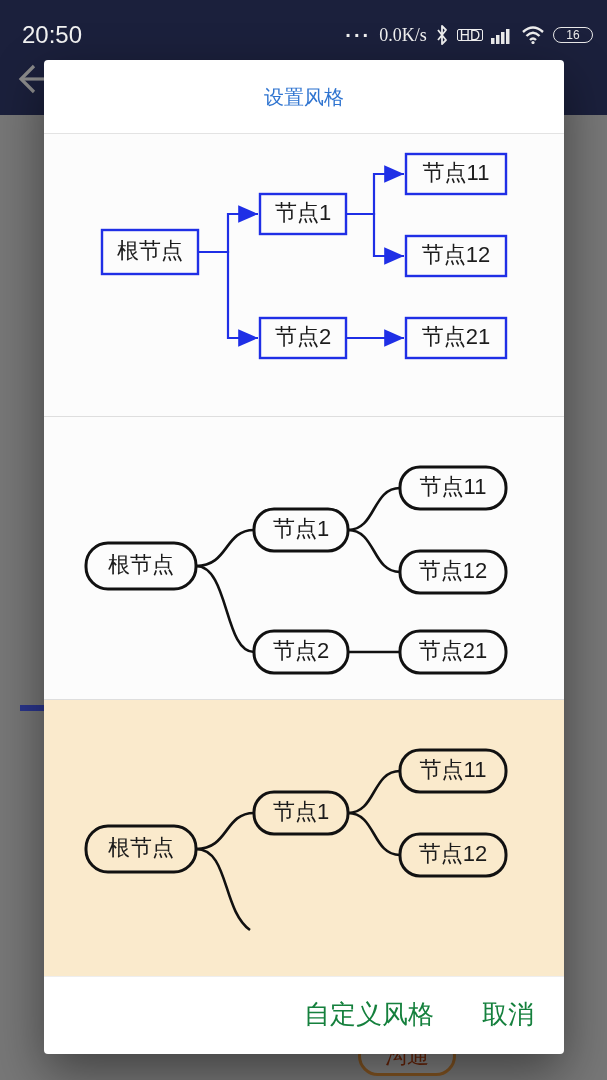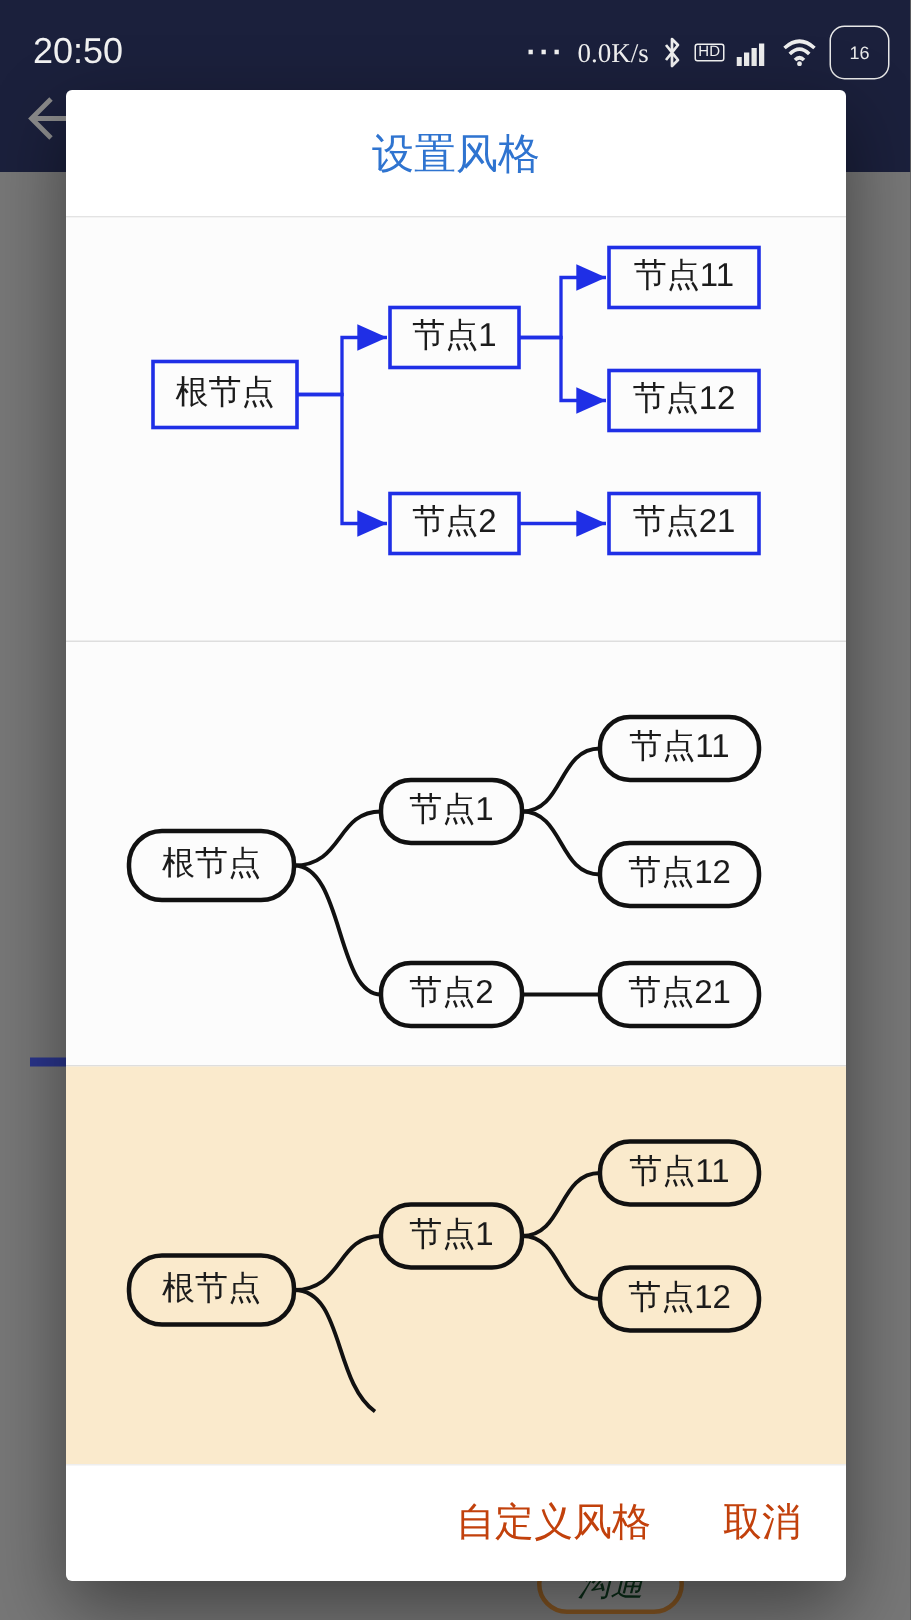--- a/index.html
+++ b/index.html
@@ -19,59 +19,59 @@
   }
   .backdrop .topbar { height:42px; }
   .backdrop .appbar {
     display:flex; align-items:center; height:73px; padding:0 14px;
     color:#fff;
   }
   .back-arrow svg { display:block; }
   .bg-line { position:absolute; left:20px; top:705px; width:80px; height:6px; background:#4d61ff; }
   .bg-bubble {
     position:absolute; left:358px; top:1036px; width:98px; height:40px;
-    border:3px solid #f09a3e; border-radius:20px; color:#14532d; font-size:22px;
-    display:flex; align-items:center; justify-content:center; background:#eee;font-style:italic;
+    border:3px solid #f09a3e; border-radius:20px; color:#c2410c; font-size:22px;
+    display:flex; align-items:center; justify-content:center; background:#eee;
   }
 
   
   .statusbar {
     position:absolute; top:12px; left:0; right:0; height:42px;
     display:flex; align-items:center; justify-content:space-between;
     padding: 4px 14px 0 22px;
     color:#f2f2f2;
     font-size:24px;
   }
   .status-right { display:flex; align-items:center; gap:8px; font-size:20px; }
   .status-right .dots { letter-spacing:2px; font-weight:700; }
   .status-right .speed { font-size:18px;font-family:Liberation Serif, serif; }
-  .status-right .hd { font-size:10px; border:1px solid #f2f2f2; border-radius:2px; padding:0 2px; line-height:10px; }
+  .status-right .hd { font-size:14px; border:1px solid #f2f2f2; border-radius:2px; padding:0 2px; line-height:10px; }
   .status-right svg { display:block; }
   .battery {
     display:flex; align-items:center; gap:0;
   }
   .battery .shell {
-    position:relative; width:40px; height:36px; border:1.5px solid #e8e8e8; border-radius:10px;
+    position:relative; width:40px; height:16px; border:1.5px solid #e8e8e8; border-radius:10px;
     display:flex; align-items:center; justify-content:center;
     font-size:12px; color:#eaeaea;
   }
 
   
   .dialog {
     position:absolute; left:44px; top:60px;
     width:520px; height:994px;
     background:#ffffff;
     border-radius:4px;
     box-shadow: 0 18px 50px rgba(0,0,0,0.45);
     display:flex; flex-direction:column;
     overflow:hidden;
   }
   .dialog-title {
     text-align:center;
-    font-size:28px;
+    font-size:20px;
     color:#2f74d0;
     padding:24px 17px 22px;
   }
   .styles {
     flex:1 1 auto;
     overflow:hidden;
     border-top:1px solid #e3e3e3;
   }
   .style-option {
     position:relative;
@@ -85,21 +85,21 @@
     font-size:22px; font-weight:500; fill:#1b1b1b;
     dominant-baseline: middle; text-anchor: middle;
   }
   .style1 .node-label { fill:#1c1c1c; }
   .dialog-actions {
     display:flex; justify-content:flex-end; gap:48px;
     padding:20px 30px 22px 0;
     border-top:1px solid #eee;
   }
   .dialog-actions span {
-    color:#c2410c; font-size:26px; cursor:pointer;
+    color:#15803d; font-size:26px; cursor:pointer;
   }
 </style>
 </head>
 <body>
 
 <div class="screen">
 
   <div class="backdrop">
     <div class="topbar"></div>
     <div class="appbar">

